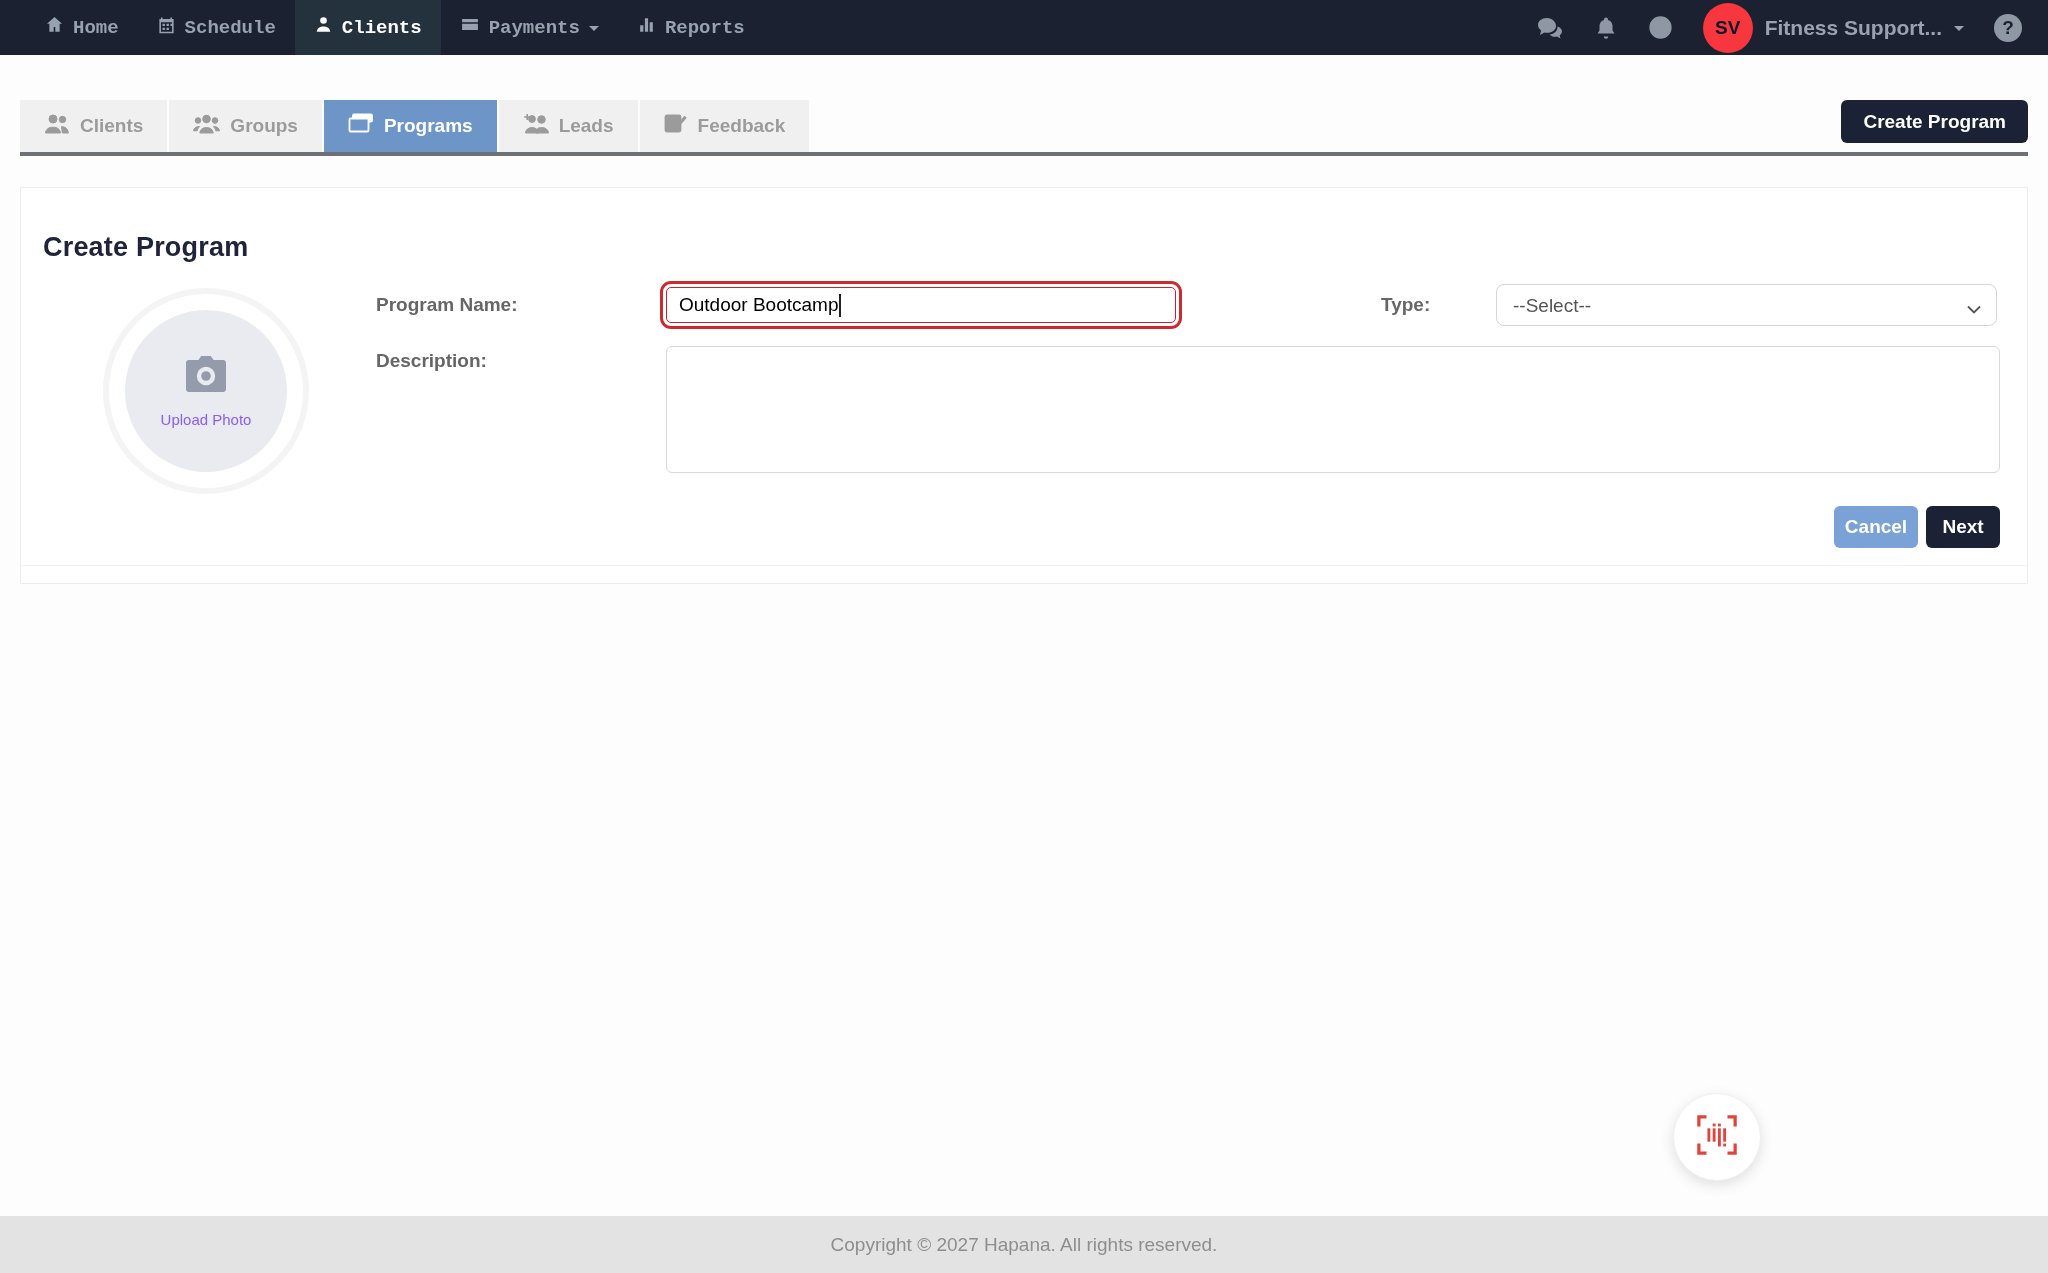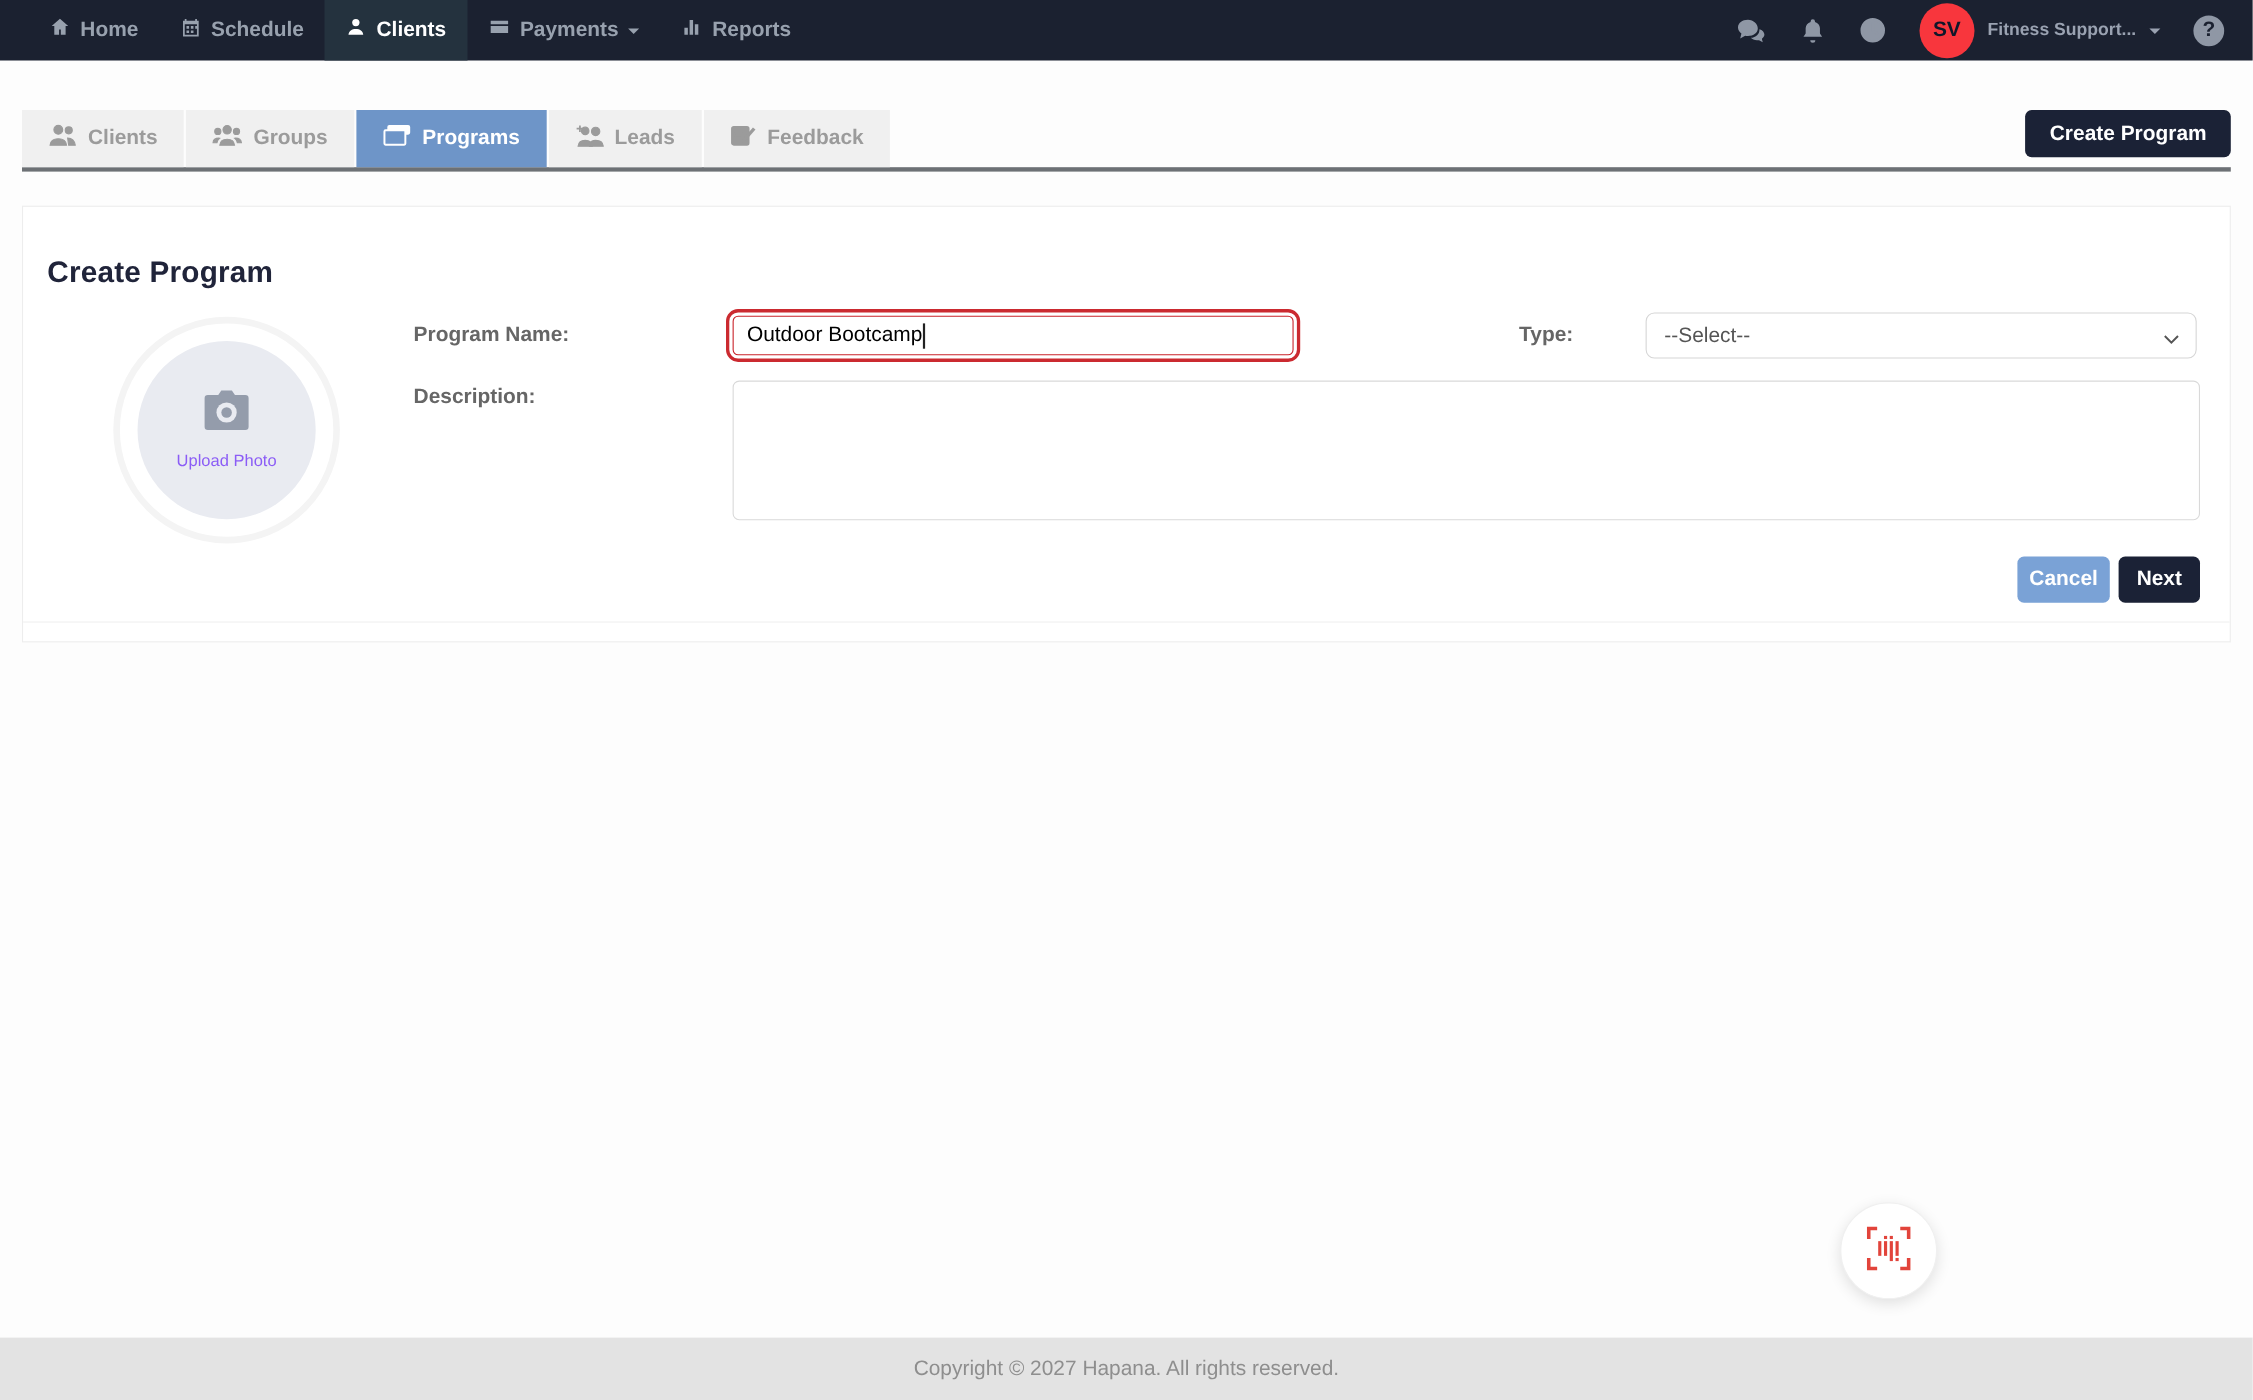--- a/index.html
+++ b/index.html
@@ -12,40 +12,40 @@
   }
   .page { position:relative; width:2048px; height:1273px; }
 
   
   .topnav {
     position:absolute; top:0; left:0; width:2048px; height:55px;
     background:#1b2130; display:flex; align-items:stretch; padding-left:26px;
   }
   .nav-item {
     display:flex; align-items:center; gap:9px; padding:0 19px;
-    color:#98a1ae; font-size:19px; font-weight:600; cursor:pointer; white-space:nowrap;
+    color:#98a1ae; font-size:19px; font-weight:600; cursor:pointer; white-space:nowrap;font-family:Liberation Mono, monospace;
   }
   .nav-item svg { fill:currentColor; }
   .nav-item.active { background:#24323e; color:#ffffff; }
   .caret-down {
     width:0; height:0; border:5px solid transparent; border-top-color:currentColor;
     margin-top:6px; display:inline-block;
   }
   .nav-right {
     margin-left:auto; display:flex; align-items:center; gap:30px; padding-right:26px;
   }
   .nav-icon { color:#8f97a5; display:flex; align-items:center; cursor:pointer; }
   .nav-icon svg { fill:currentColor; }
   .account { display:flex; align-items:center; gap:12px; cursor:pointer; }
   .avatar {
     width:50px; height:50px; border-radius:50%; background:#f8363d;
     color:#0f172a; font-size:19px; font-weight:700;
     display:flex; align-items:center; justify-content:center;
   }
-  .account-name { color:#9aa2b1; font-size:16px; font-weight:600; }
+  .account-name { color:#9aa2b1; font-size:21px; font-weight:600; }
   .account .caret-down { color:#9aa2b1; }
   .help-circle {
     width:28px; height:28px; border-radius:50%; background:#8f97a5;
     color:#1b2130; font-size:19px; font-weight:800;
     display:flex; align-items:center; justify-content:center; cursor:pointer;
   }
 
   
   .tabrow {
     position:absolute; top:100px; left:20px; width:2008px; height:56px;

